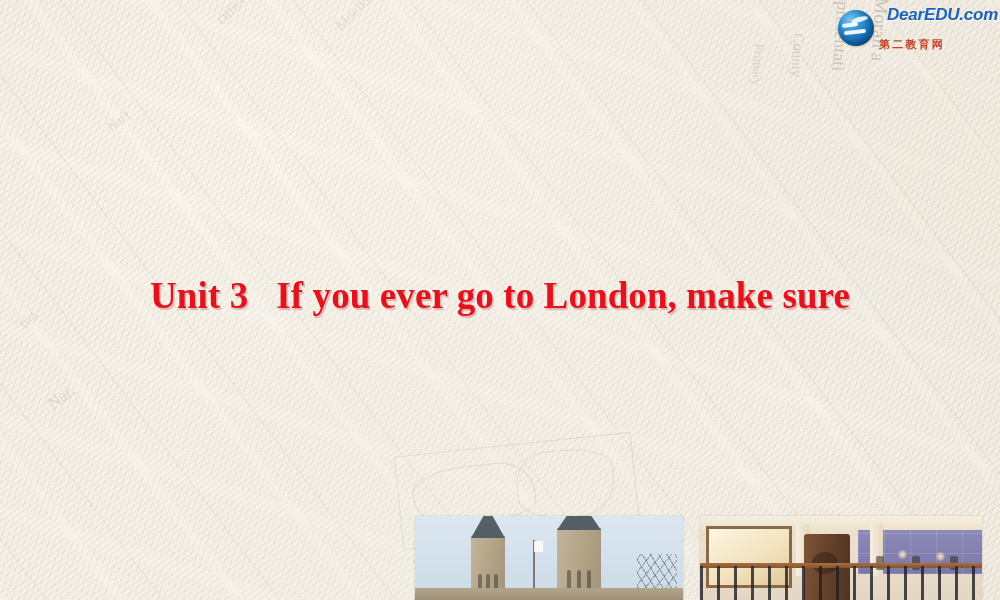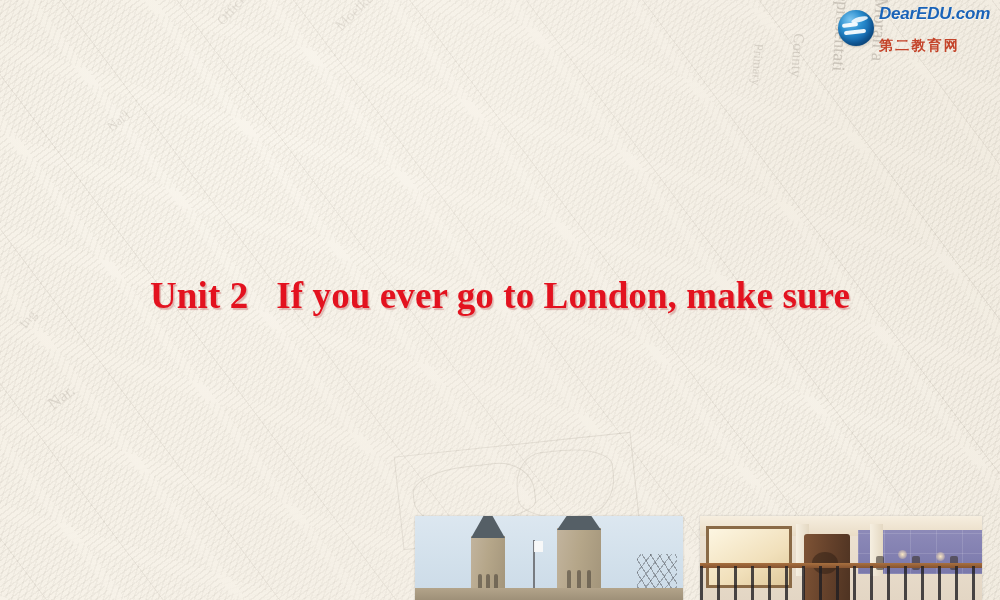--- a/index.html
+++ b/index.html
@@ -192,25 +192,26 @@
   }
   .logo-text { display: flex; flex-direction: column; line-height: 1; }
   .logo-name {
     font-family: "Liberation Sans", sans-serif;
     font-style: italic;
     font-weight: bold;
     font-size: 17px;
     color: #1a63b8;
     letter-spacing: -0.2px;
     text-shadow: 0 1px 0 rgba(255,255,255,0.6);
+    margin-left: 8px;
   }
   .logo-sub {
     margin-top: 16px;
     font-family: "DejaVu Sans", sans-serif;
-    font-size: 14px;
+    font-size: 11px;
     font-weight: bold;
     color: #c4442a;
     letter-spacing: 2.2px;
   }
 
   
   #module-title {
     position: absolute;
     left: 0; right: 0;
     top: 152px;
@@ -392,21 +393,21 @@
       <span class="wave-b"></span>
     </div>
     <div class="logo-text">
       <span class="logo-name">DearEDU.com</span>
       <span class="logo-sub">第二教育网</span>
     </div>
   </div>
 
 
   <div id="unit-title">
-    <span class="line">Unit 2   If you ever go to London, make sure</span>
+    <span class="line">Unit 3   If you ever go to London, make sure</span>
   </div>
 
   <div class="photo" id="photo-museum-exterior">
     <div class="sky"></div>
     <div class="flagpole"></div>
     <div class="flag"></div>
     <div class="tower t-left">
       <span class="roof"></span>
       <span class="win" style="left:7px;bottom:8px;height:18px"></span>
       <span class="win" style="left:15px;bottom:8px;height:18px"></span>

